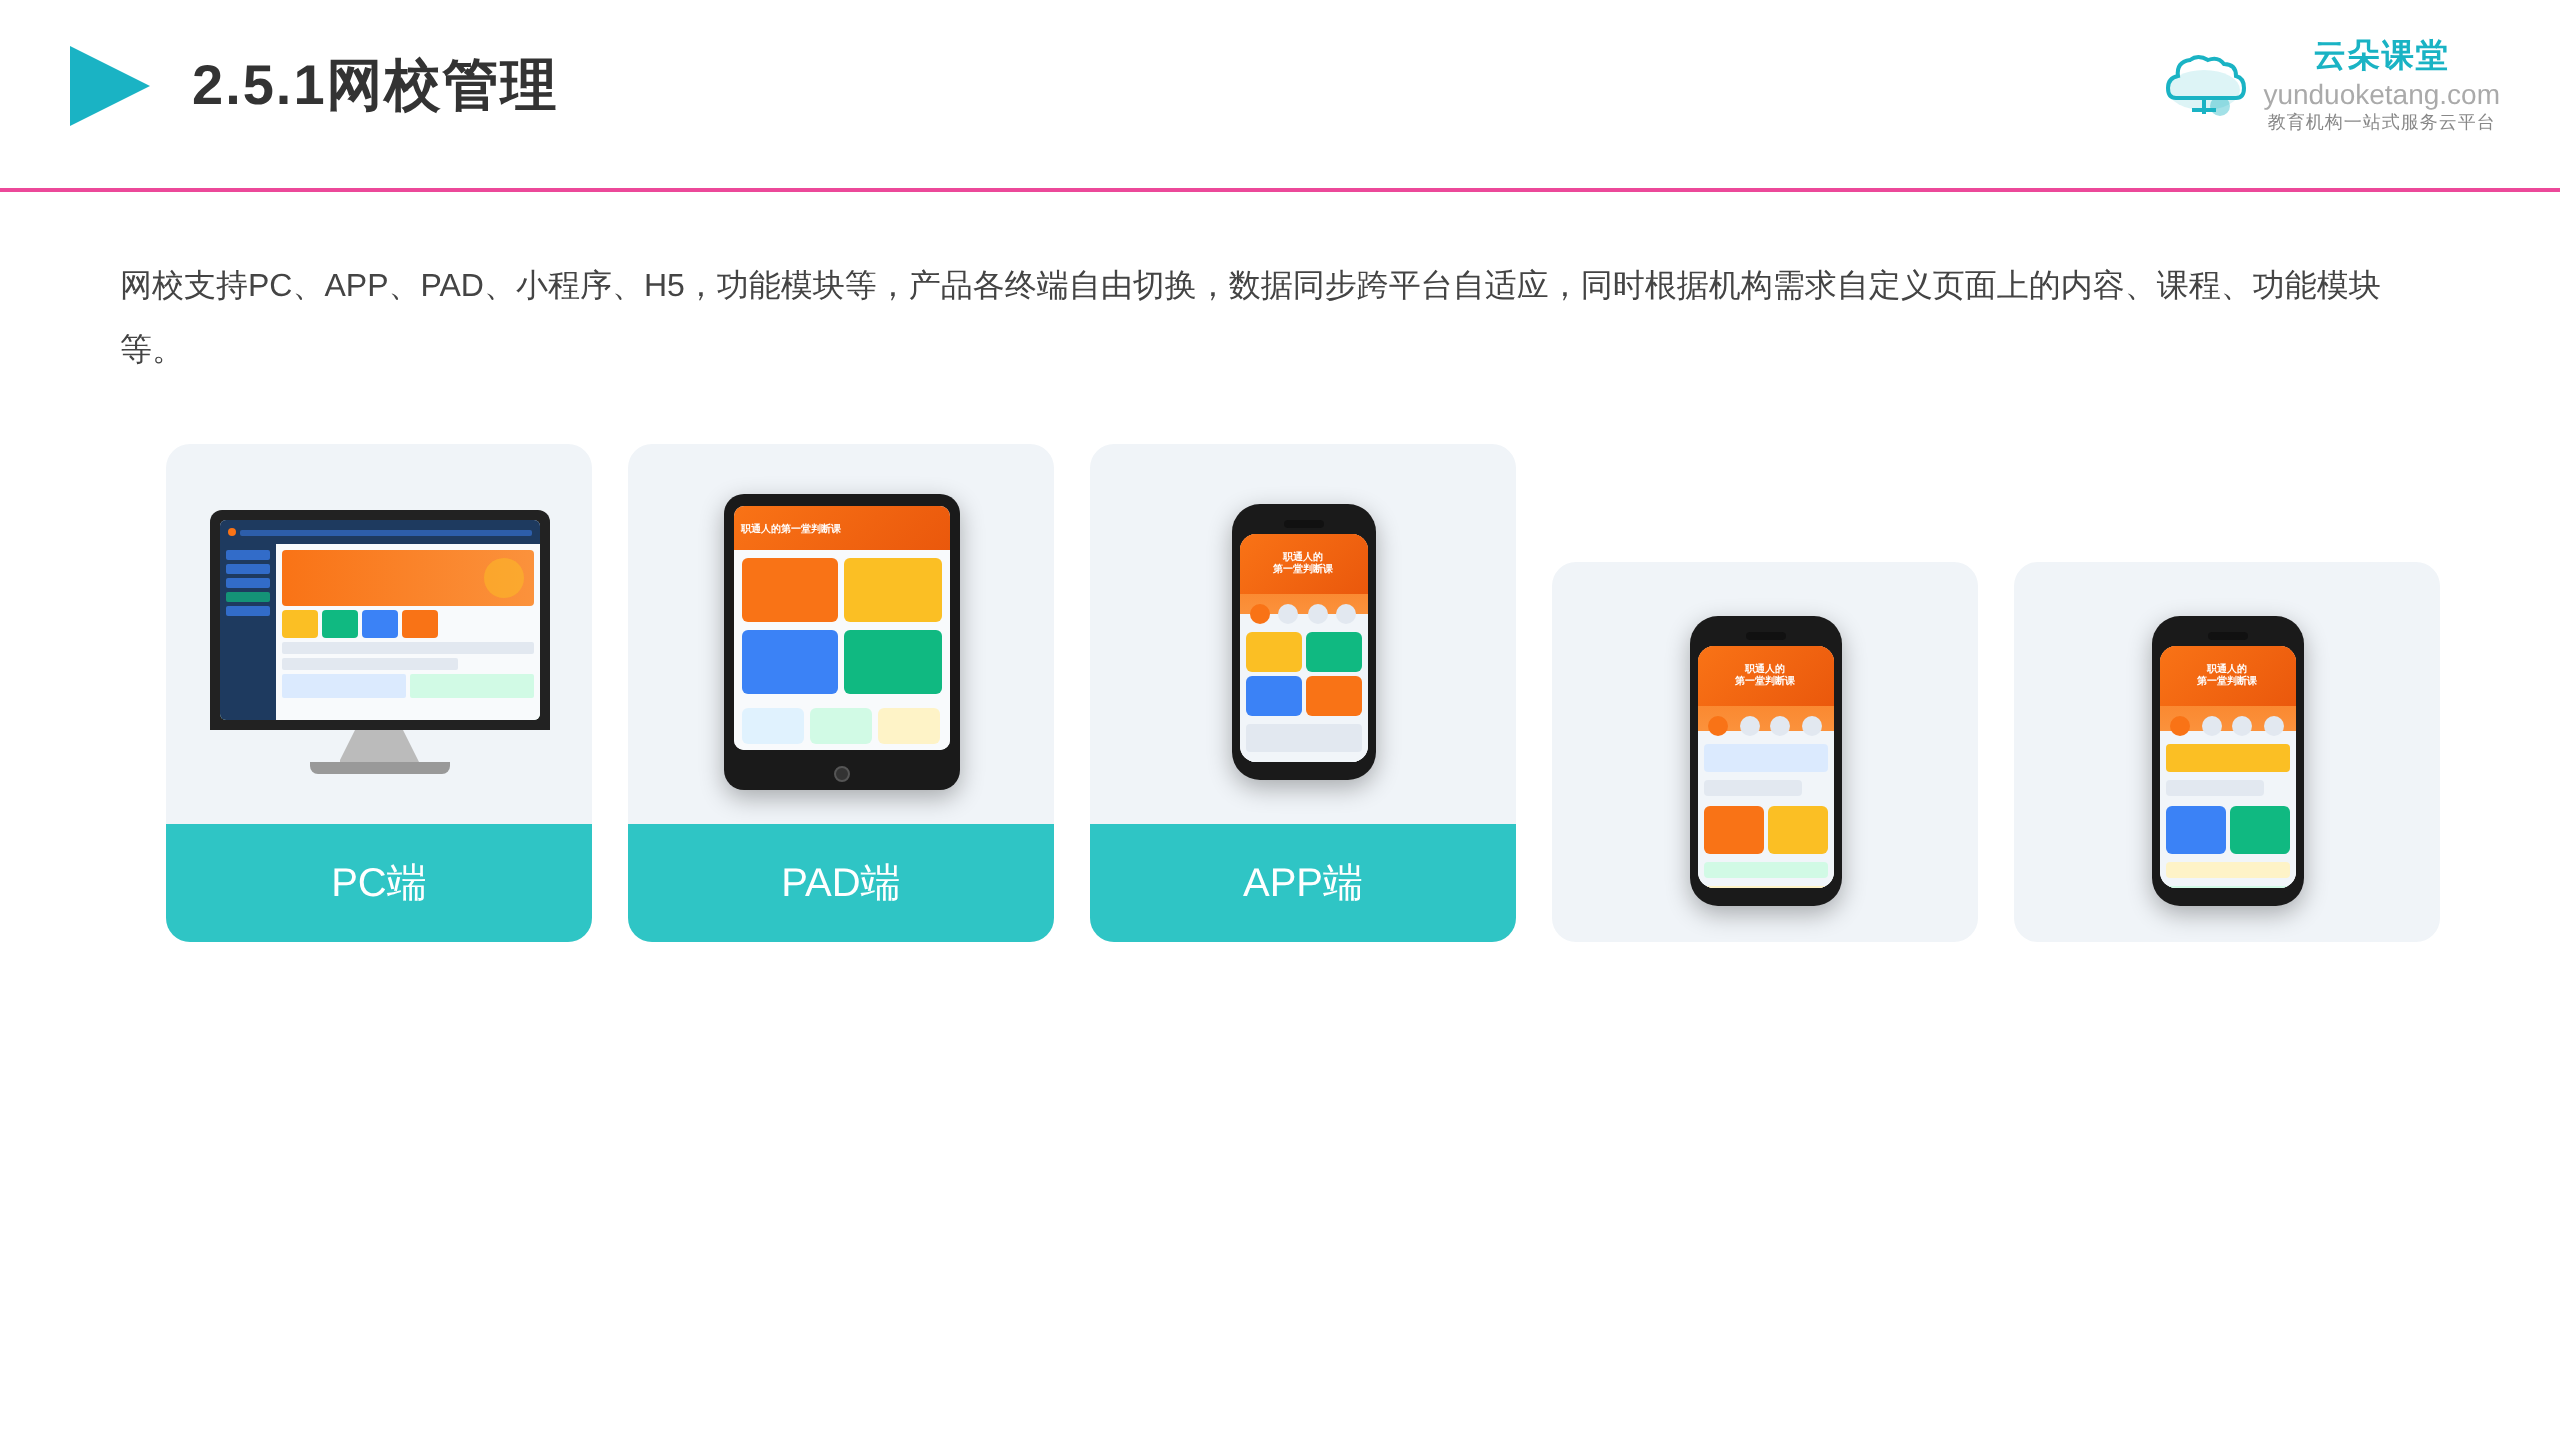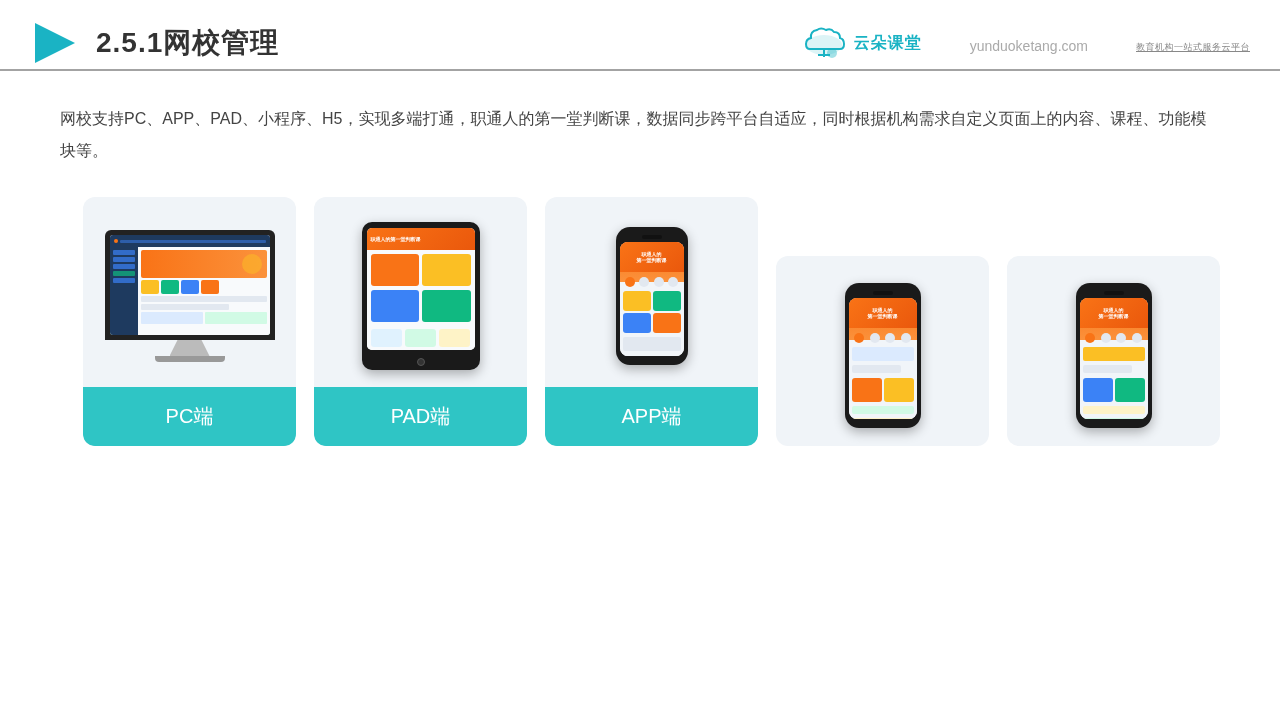--- a/index.html
+++ b/index.html
@@ -10,22 +10,22 @@
       font-family: 'Microsoft YaHei', 'PingFang SC', sans-serif;
       overflow: hidden;
       position: relative;
     }
 
     
     .header {
       display: flex;
       align-items: center;
       justify-content: space-between;
-      padding: 18px 30px 1px 30px;
-      border-bottom: 2px solid #a3a3a3;
+      padding: 18px 30px 26px 30px;
+      border-bottom: 2px solid #ec4899;
     }
     .header-left {
       display: flex;
       align-items: center;
       gap: 16px;
     }
     .logo-arrow {
       width: 50px;
       height: 50px;
     }
@@ -44,35 +44,33 @@
       display: flex;
       align-items: center;
       gap: 6px;
     }
     .cloud-icon-wrap {
       width: 48px;
       height: 36px;
     }
     .brand-text-block {
       display: flex;
-      flex-direction: row;
-      align-items: flex-end;
-      gap: 48px;
+      flex-direction: column;
+      align-items: center;
     }
     .brand-name {
       font-size: 16px;
       color: #1ab3c4;
       font-weight: bold;
       letter-spacing: 1px;
     }
     .brand-sub {
       font-size: 9px;
       color: #888;
       letter-spacing: 0.5px;
-      text-decoration: underline;
     }
     .brand-url {
       font-size: 14px;
       color: #aaa;
     }
 
     
     .content {
       padding: 32px 60px 20px 60px;
     }
@@ -406,21 +404,21 @@
       <div class="brand-text-block">
         <span class="brand-name">云朵课堂</span>
         <span class="brand-url">yunduoketang.com</span>
         <span class="brand-sub">教育机构一站式服务云平台</span>
       </div>
     </div>
   </div>
 </div>
 
 <div class="content">
-  <p class="description">网校支持PC、APP、PAD、小程序、H5，实现多端打通，职通人的第一堂判断课，数据同步跨平台自适应，同时根据机构需求自定义页面上的内容、课程、功能模块等。</p>
+  <p class="description">网校支持PC、APP、PAD、小程序、H5，功能模块等，产品各终端自由切换，数据同步跨平台自适应，同时根据机构需求自定义页面上的内容、课程、功能模块等。</p>
 
   <div class="cards-row">
 
     <div class="card">
       <div class="card-image-area">
         <div class="pc-monitor">
           <div class="monitor-body">
             <div class="monitor-screen">
               <div class="monitor-screen-inner">
                 <div class="screen-topbar">

